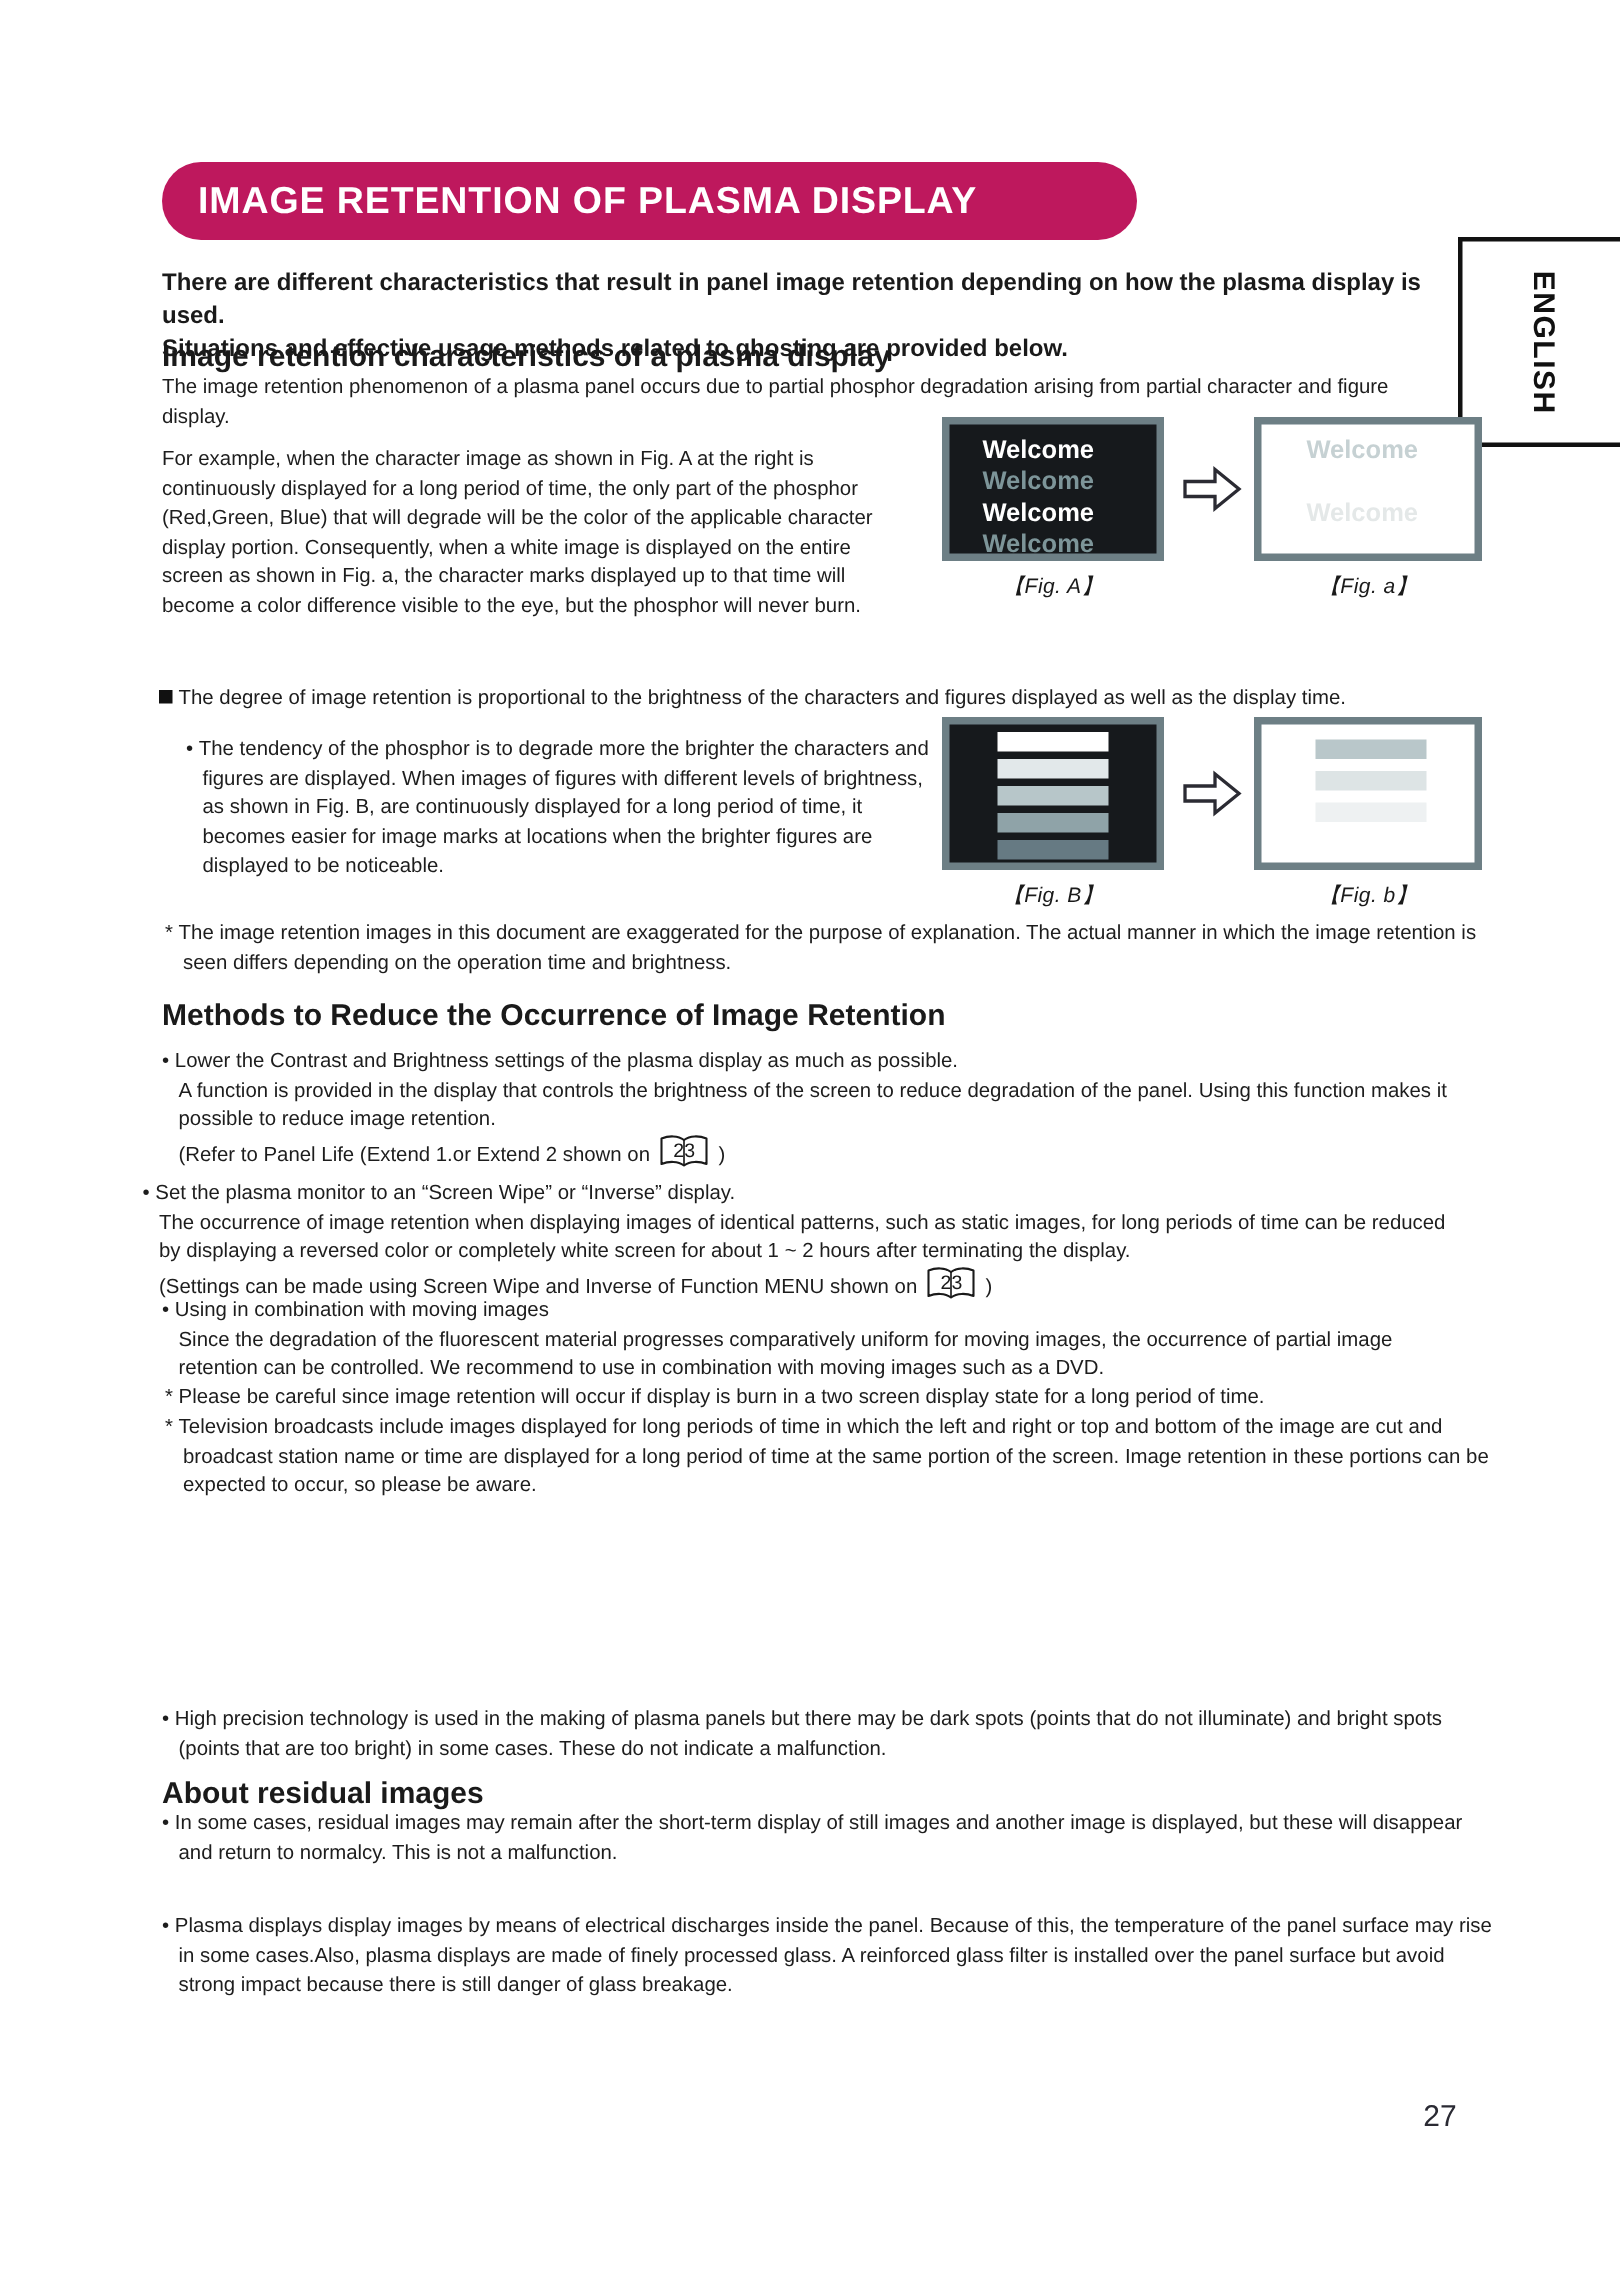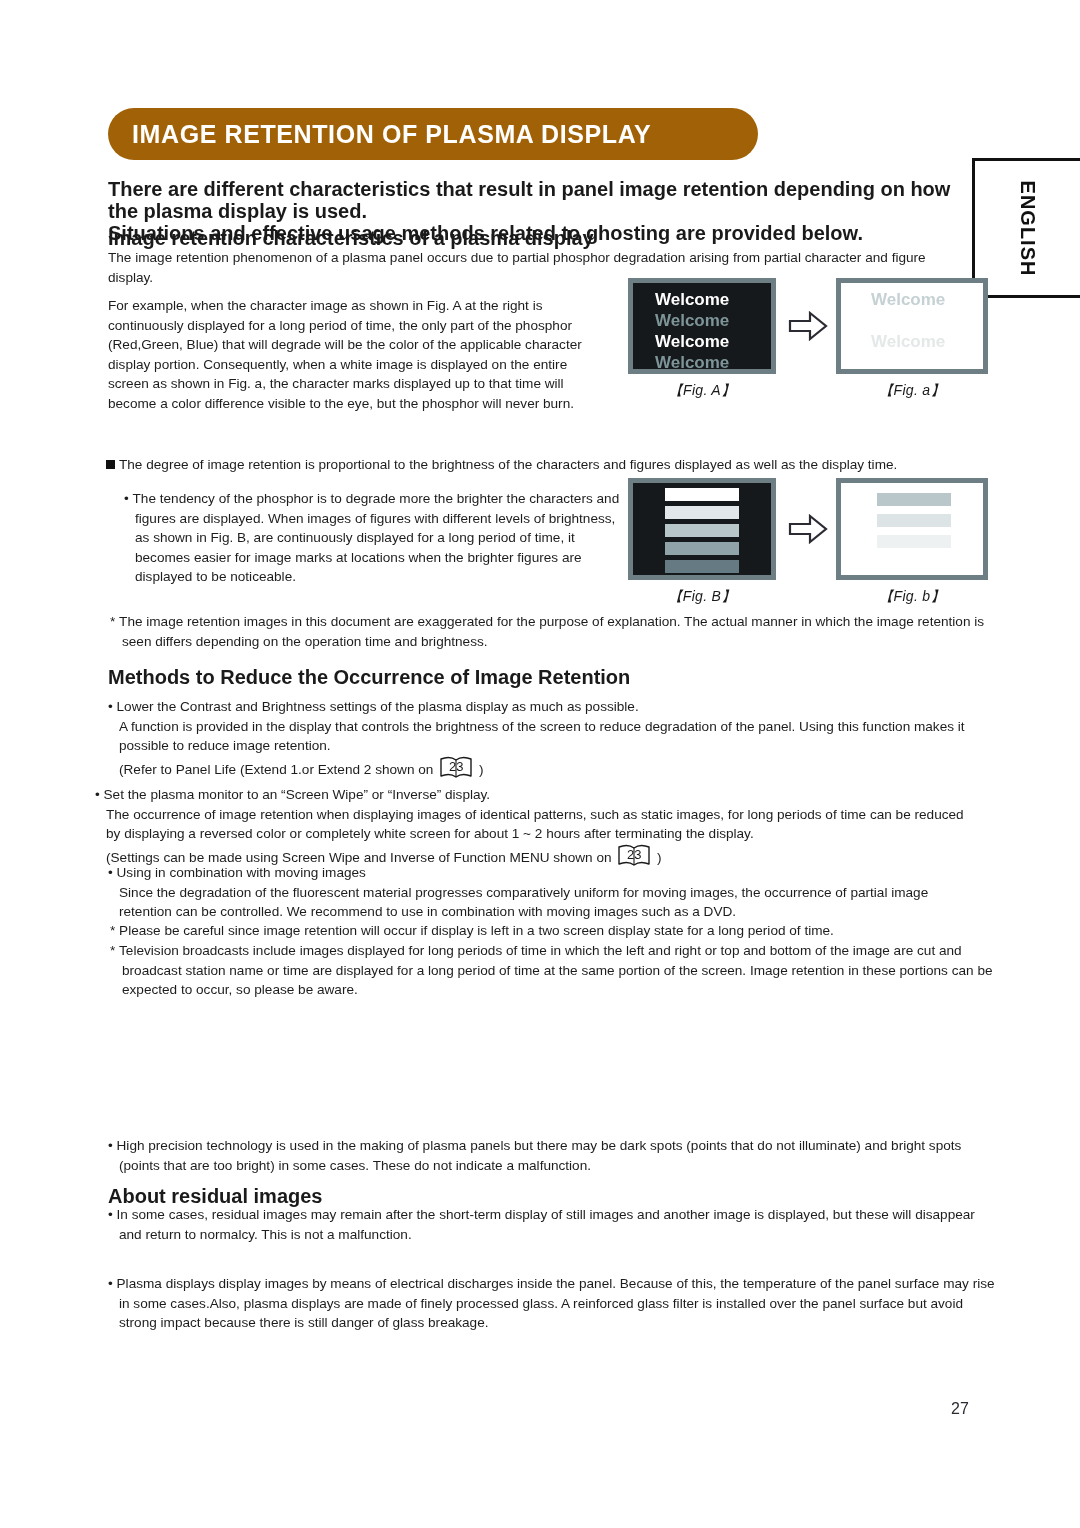--- a/index.html
+++ b/index.html
@@ -18,21 +18,21 @@
 
   .page {
     position: absolute;
     inset: 0;
     background: #ffffff;
   }
 
   
   .title-pill {
     position: absolute;
-    background: #a16207;
+    background: #be185d;
     border-radius: 40px;
     display: flex;
     align-items: center;
     box-sizing: border-box;
     text-align: right;
   }
   .title-pill .pill-text {
     color: #ffffff;
     font-weight: bold;
     letter-spacing: 0.6px;
@@ -78,21 +78,21 @@
     letter-spacing: 1px;
     color: #111;
   }
 
   
   .lead {
     position: absolute;
     left: 108px;
     top: 178px;
     width: 848px;
-    font-size: 20px;
+    font-size: 16px;
     font-weight: bold;
     line-height: 22px;
   }
 
   .h2 {
     position: absolute;
     left: 108px;
     font-size: 20px;
     font-weight: bold;
     line-height: 20px;
@@ -179,21 +179,21 @@
     margin-right: 4px;
     vertical-align: 0px;
   }
 
   #page-number {
     position: absolute;
     left: 930px;
     top: 1400px;
     width: 60px;
     text-align: center;
-    font-size: 16px;
+    font-size: 20px;
     color: #2a2a33;
   }
 </style>
 </head>
 <body>
 
 <div class="page">
 
   <div class="title-pill" id="main-title">
     <span class="pill-text">IMAGE RETENTION OF PLASMA DISPLAY</span>
@@ -322,21 +322,21 @@
   </div>
 
   <div class="body-text" style="left:108px; top:863px; width:876px;">
     <div class="indent-hang">
       •&nbsp;<span>Using in combination with moving images</span>
     </div>
     <div style="padding-left:11px;">Since the degradation of the fluorescent material progresses comparatively uniform for moving images, the occurrence of partial image retention can be controlled. We recommend to use in combination with moving images such as a DVD.</div>
   </div>
 
   <div class="body-text indent-hang2" style="left:110px; top:921px; width:876px;">
-    *&nbsp;<span>Please be careful since image retention will occur if display is left in a two screen display state for a long period of time.</span>
+    *&nbsp;<span>Please be careful since image retention will occur if display is burn in a two screen display state for a long period of time.</span>
   </div>
 
   <div class="body-text indent-hang2" style="left:110px; top:941px; width:876px;">
     *&nbsp;<span>Television broadcasts include images displayed for long periods of time in which the left and right or top and bottom of the image are cut and broadcast station name or time are displayed for a long period of time at the same portion of the screen. Image retention in these portions can be expected to occur, so please be aware.</span>
   </div>
 
 
   <div class="body-text indent-hang" style="left:108px; top:1136px; width:876px;">
     •&nbsp;<span>High precision technology is used in the making of plasma panels but there may be dark spots (points that do not illuminate) and bright spots (points that are too bright) in some cases. These do not indicate a malfunction.</span>
   </div>

